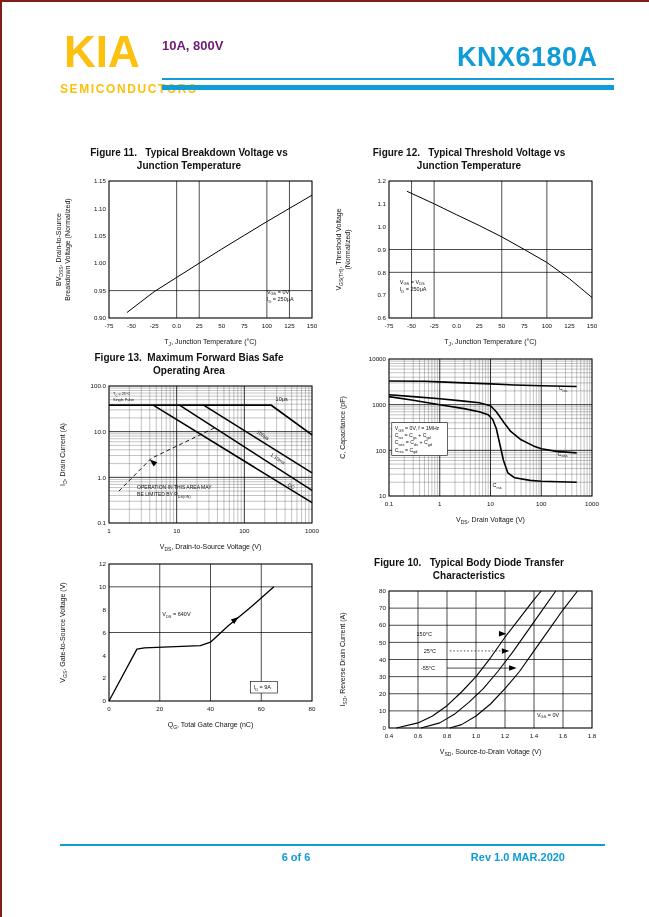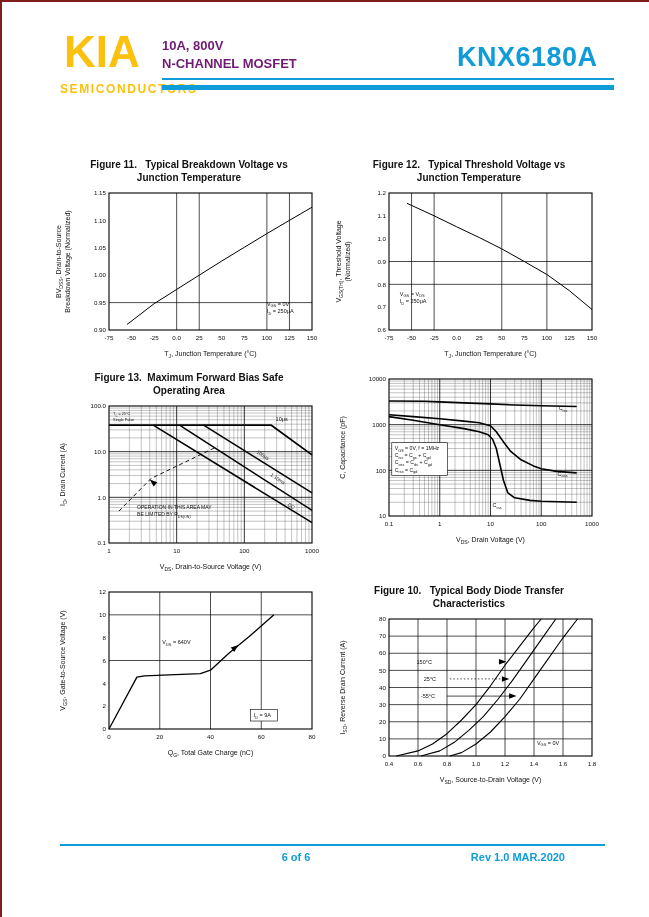--- a/index.html
+++ b/index.html
@@ -9,22 +9,22 @@
   }
   
   .logo{position:absolute;left:62px;top:28px;font-size:44px;font-weight:bold;
         letter-spacing:0px;line-height:1;}
   .logo-sub{position:absolute;left:58px;top:80px;font-size:12px;font-weight:bold;letter-spacing:1.6px;}
   .rating{position:absolute;left:160px;top:35px;font-weight:bold;font-size:13px;line-height:1.4;}
   .part-number{position:absolute;left:455px;top:40px;font-size:27px;font-weight:bold;letter-spacing:.5px;text-align:center;}
   .rule-thin{position:absolute;left:160px;width:452px;top:76px;height:2px;}
   .rule-thick{position:absolute;left:160px;width:452px;top:83px;height:5px;}
   
-  .charts{position:absolute;left:48px;top:156px;width:560px;
-          display:grid;grid-template-columns:280px 280px;row-gap:8px;}
+  .charts{position:absolute;left:48px;top:144px;width:560px;
+          display:grid;grid-template-columns:280px 280px;row-gap:0;}
   figure{margin:0;width:278px;}
   figcaption{font-size:10px;font-weight:bold;color:#111;text-align:center;
              white-space:pre-wrap;line-height:1.3;min-height:27px;}
   svg{display:block;margin:0 auto;}
   svg text{font-family:"Liberation Sans",sans-serif;fill:#111;}
   
   .footer-rule{position:absolute;left:58px;width:545px;top:842px;height:2px;}
   .footer-page{position:absolute;left:0;width:588px;top:849px;text-align:center;
                font-size:11px;font-weight:bold;}
   .footer-rev{position:absolute;right:84px;top:849px;font-size:11px;font-weight:bold;}
@@ -32,21 +32,20 @@
 </head>
 <body>
 
 <div class="page">
 
   <div>
     <div class="logo" style="color: rgb(252, 193, 14);">KIA</div>
     <div class="logo-sub" style="color: rgb(252, 193, 14);">SEMICONDUCTORS</div>
     <div class="rating" style="color: #701a75;">
       <div>10A, 800V</div>
-      <div>N-CHANNEL MOSFET</div>
     </div>
     <div class="part-number" style="color: rgb(15, 156, 216);">KNX6180A</div>
     <div class="rule-thin" style="background: rgb(15, 156, 216);"></div>
     <div class="rule-thick" style="background: rgb(15, 156, 216);"></div>
   </div>
 
   <div class="charts">
     <figure>
       <figcaption>Figure 11.   Typical Breakdown Voltage vs
 Junction Temperature</figcaption>

